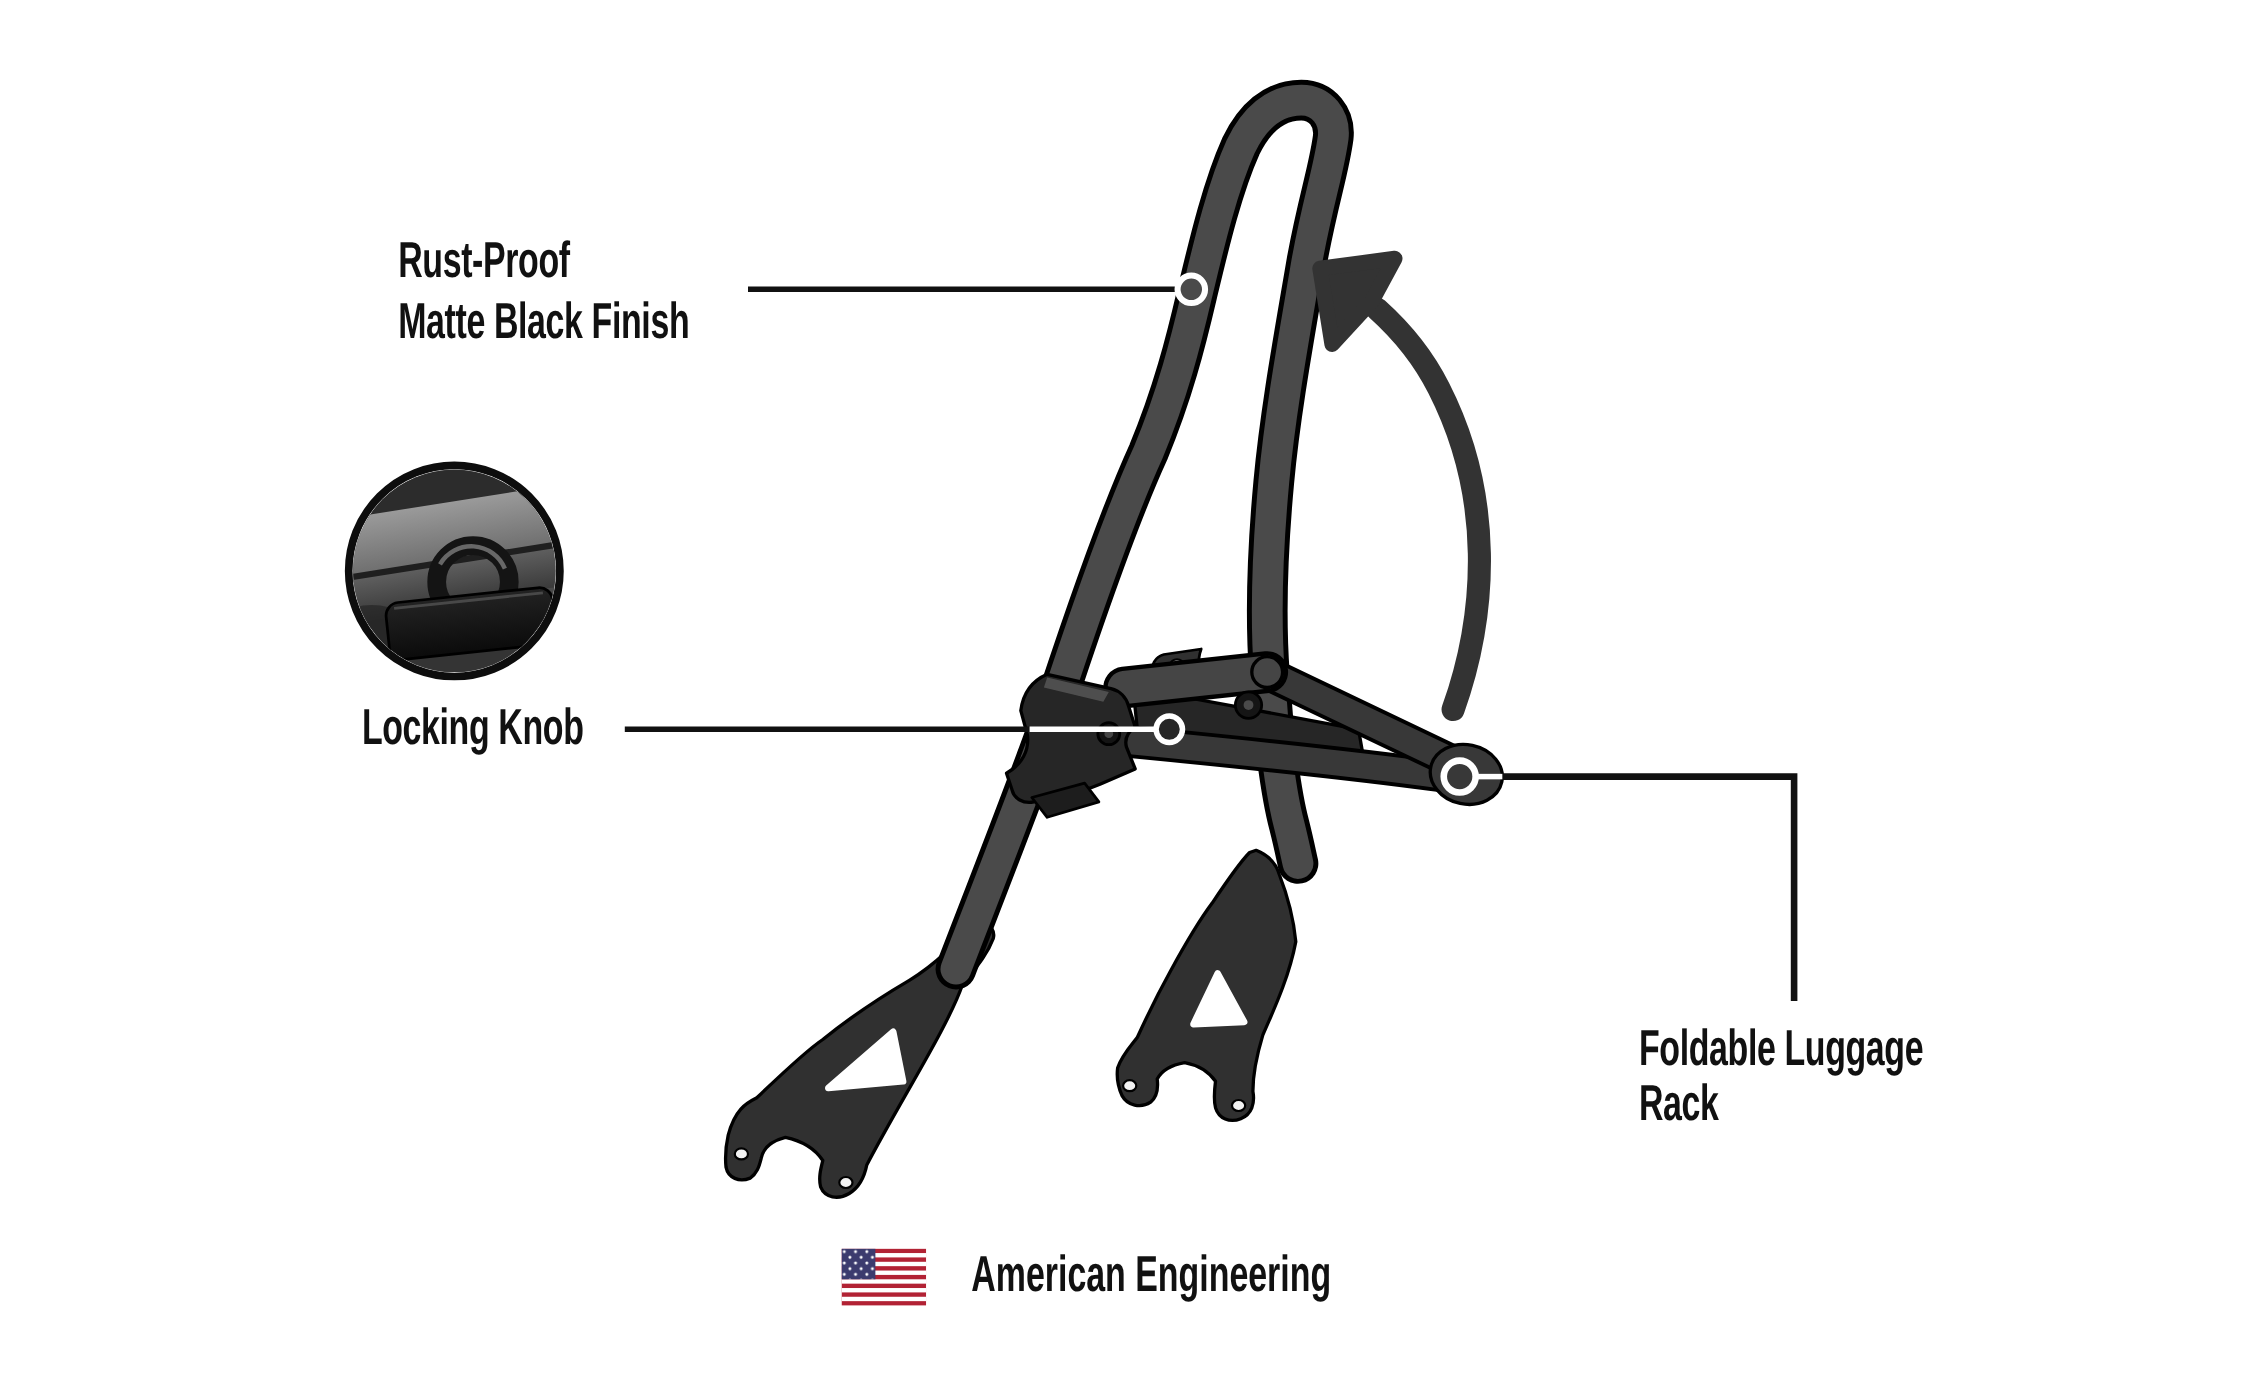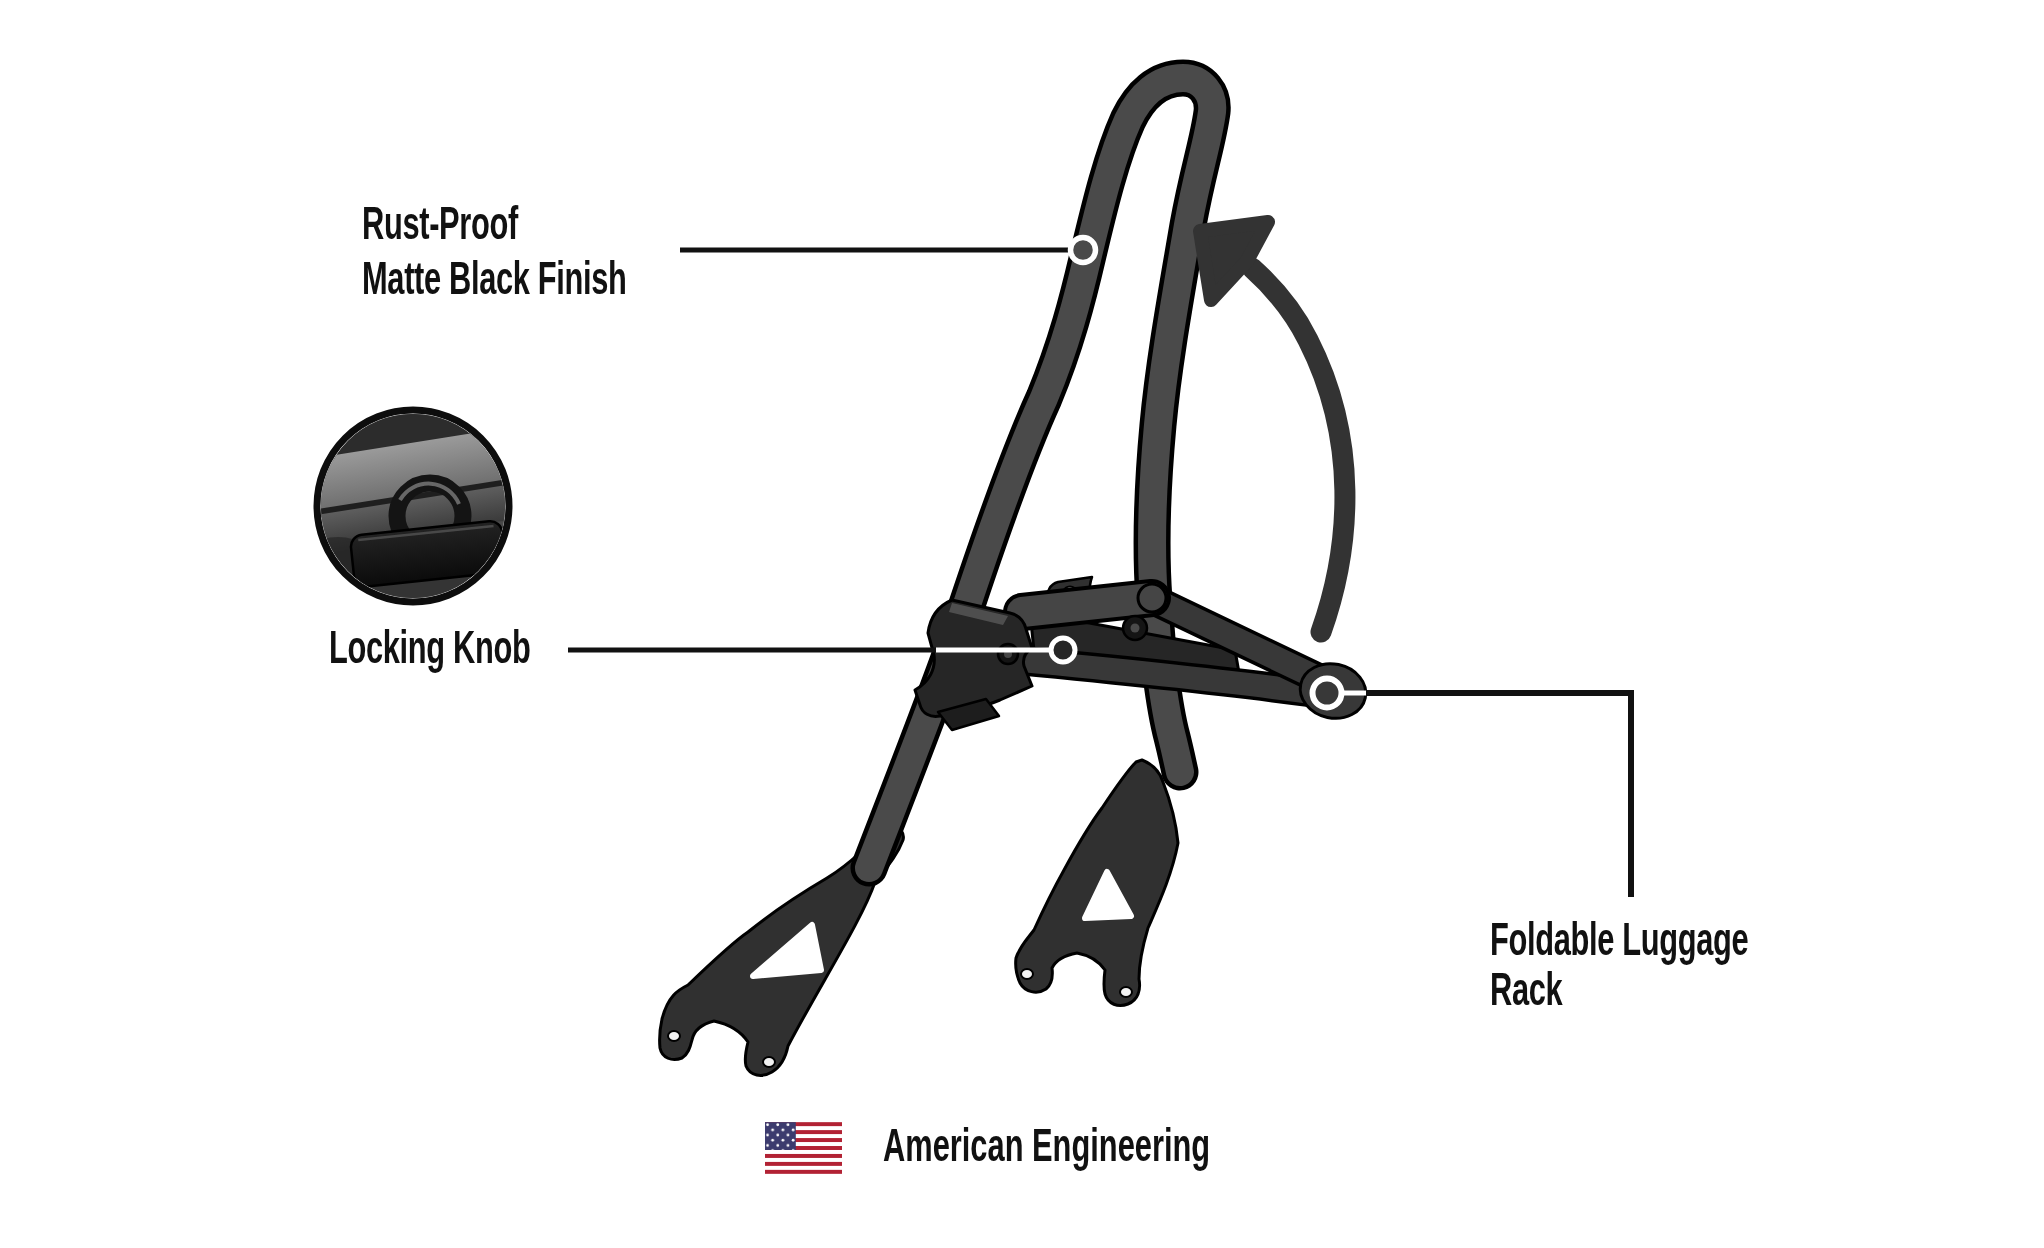--- a/index.html
+++ b/index.html
@@ -2,20 +2,21 @@
 <html style="--background: #ffffff; --ink: #111111; --tube-gray: #4a4a4a; --plate-dark: #303030; --clamp-dark: #262626; --arm-dark: #383838; --sleeve-gray: #454545; --arrow-dark: #333333; --ring-white: #ffffff; --flag-red: #B22234; --flag-blue: #3C3B6E;"><head>
 <meta charset="utf-8">
 <style>
   html,body{margin:0;padding:0;}
   .stage{
     position:relative;
     width:2044px;height:1194px;
     background:var(--background,#fff);
     overflow:hidden;
     font-family:"Liberation Sans",sans-serif;
+    margin-top:13px;
   }
   .label{
     position:absolute;
     font-weight:700;
     font-size:46px;
     line-height:55px;
     color:var(--ink,#111);
     white-space:nowrap;
     transform:scaleX(0.67);
     transform-origin:left top;

